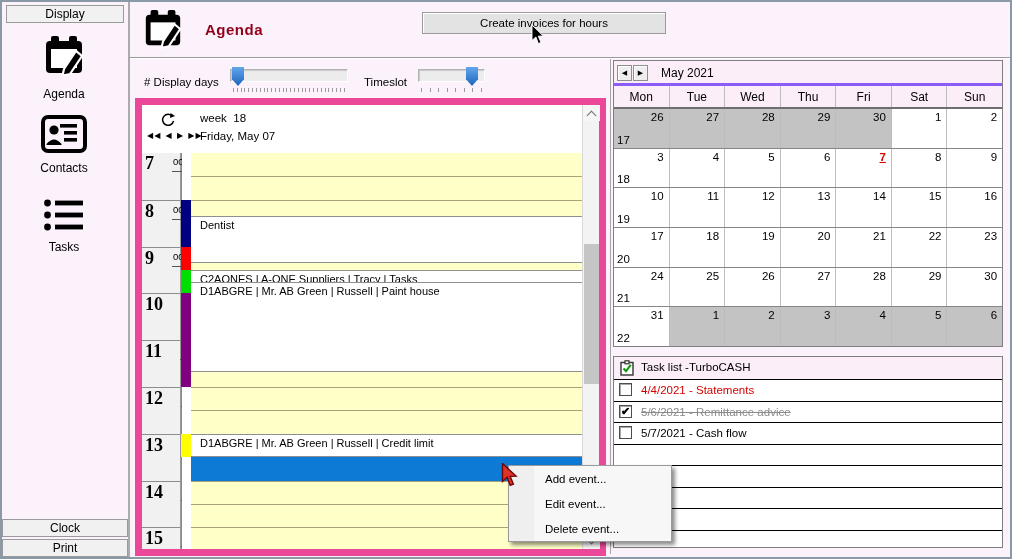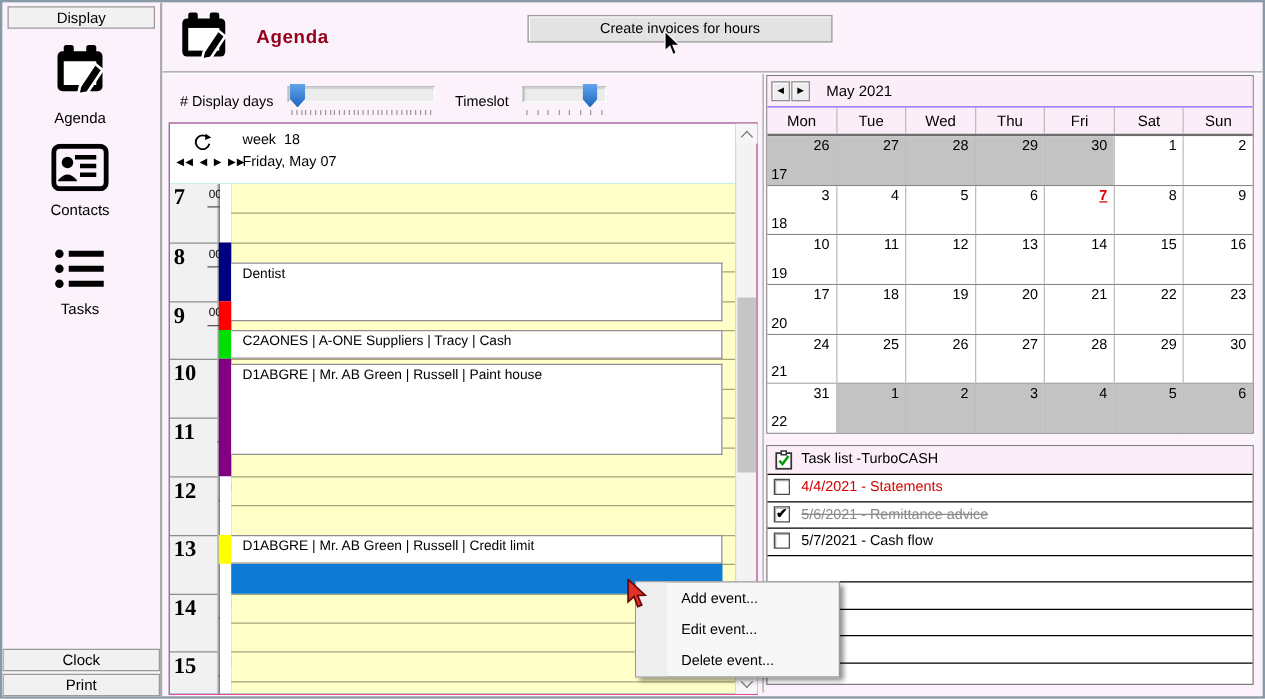--- a/index.html
+++ b/index.html
@@ -37,21 +37,21 @@
             border:1px solid #b3b3b3; border-bottom-color:#fdfdfd; border-right-color:#fdfdfd;
             box-shadow:inset 1px 1px 1px #c9c9c9; }
   .thumb { position:absolute; top:-3px; width:12px; height:19px;
            background:linear-gradient(#61a5ec,#1d66bd);
            clip-path:polygon(0 0,100% 0,100% 64%,50% 100%,0 64%); }
   .ticks { position:absolute; display:flex; justify-content:space-between; height:5px; }
   .tick { width:1px; height:4px; background:#9a9a9a; }
 
   
   .agenda-panel { position:absolute; left:133px; top:96px; width:471px; height:458px;
-                  background:#14b8a6; border:1px solid #ec4899; }
+                  background:#22c55e; border:7px solid #ec4899; }
   .week-header { position:absolute; left:0; top:0; right:17px; height:48px; background:#fff; }
   .wk-label { position:absolute; left:58px; top:7px; white-space:pre; }
   .date-label { position:absolute; left:58px; top:25px; }
   .refresh-icon { position:absolute; left:16px; top:7px; }
   .nav-arrows { position:absolute; left:5px; top:26px; font-size:8px; letter-spacing:1px; }
   .nav-arrows span { margin-right:1px; cursor:default; }
 
   .grid { position:absolute; left:0; top:48px; right:17px; bottom:0; overflow:hidden; }
   .time-col { position:absolute; left:0; top:0; width:39px; bottom:0; background:#f1f1f1;
               border-right:1px solid #9a9a9a; }
@@ -79,21 +79,21 @@
   .chev { width:7px; height:7px; border:solid #6f6f6f; border-width:0 1.5px 1.5px 0; }
   .chev.up { transform:rotate(-135deg); margin-top:4px; }
   .chev.down { transform:rotate(45deg); margin-bottom:3px; }
   .scroll-thumb { position:absolute; left:1px; width:15px; background:#c5c5c5; }
 
   .v-divider { position:absolute; left:608px; top:57px; width:1px; bottom:3px; background:#a6a6a6; }
 
   
   .mini-cal { position:absolute; left:611px; top:58px; width:390px; height:287px;
               background:#fff; border:1px solid #7f7f7f; display:flex; flex-direction:column; }
-  .cal-header { position:relative; height:25px; background:#fceef8; border-bottom:1px solid #8b5cf6; }
+  .cal-header { position:relative; height:25px; background:#fceef8; border-bottom:3px solid #8b5cf6; }
   .cal-nav { position:absolute; top:4px; width:15px; height:16px; background:#eee;
              border:1px solid #8f8f8f; box-shadow:inset 1px 1px 0 #fff; font-size:7px;
              text-align:center; line-height:14px; }
   .cal-title { position:absolute; left:47px; top:5px; font-size:12px; }
   .dow-row { display:flex; height:23px; background:#fceef8; border-bottom:2px solid #6e6e6e; }
   .dow-cell { flex:1; text-align:center; font-size:12px; padding-top:4px; }
   .vb { border-left:1px solid #bdbdbd; }
   .cal-weeks { flex:1; display:flex; flex-direction:column; }
   .cal-week-row { flex:1; display:flex; }
   .cal-week-row:not(:last-child) { border-bottom:1px solid #868686; }
@@ -319,24 +319,24 @@
           <div class="slot-line" style="top: 374.4px;"></div>
           <div class="slot-line" style="top: 397.8px;"></div>
           <div class="selected-slot" style="top: 304.2px; height: 23.4px;"></div>
           <div class="event-bar" style="top: 46.8px; height: 46.8px; background: rgb(0, 0, 128);"></div>
           <div class="event-body" style="top: 46.8px; height: 46.8px; margin-top: 16px;">
             <div class="event-title">Dentist</div>
           </div>
           <div class="event-bar" style="top: 93.6px; height: 23.4px; background: rgb(255, 0, 0);"></div>
           <div class="event-bar" style="top: 117px; height: 23.4px; background: rgb(0, 221, 0);"></div>
           <div class="event-body" style="top: 117px; height: 23.4px;">
-            <div class="event-title">C2AONES | A-ONE Suppliers | Tracy | Cash</div>
+            <div class="event-title">C2AONES | A-ONE Suppliers | Tracy | Tasks</div>
           </div>
           <div class="event-bar" style="top: 140.4px; height: 93.6px; background: rgb(128, 0, 128);"></div>
-          <div class="event-body" style="top: 144px; height: 73px;">
+          <div class="event-body" style="top: 129px; height: 90px;">
             <div class="event-title">D1ABGRE | Mr. AB Green | Russell | Paint house</div>
           </div>
           <div class="event-bar" style="top: 280.8px; height: 23.4px; background: rgb(255, 255, 0);"></div>
           <div class="event-body" style="top: 280.8px; height: 23.4px;">
             <div class="event-title">D1ABGRE | Mr. AB Green | Russell | Credit limit</div>
           </div>
         </div>
     </div>
 
     <div class="vscroll">

